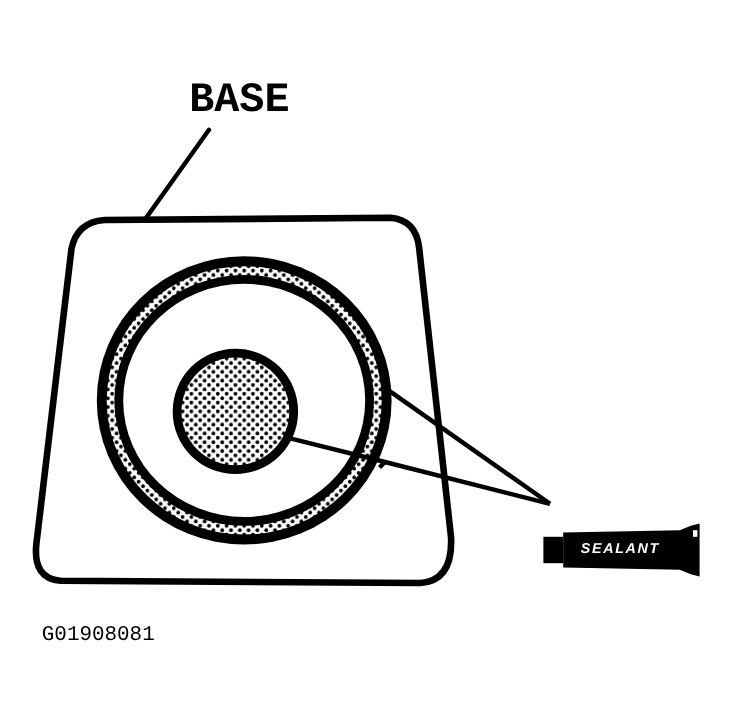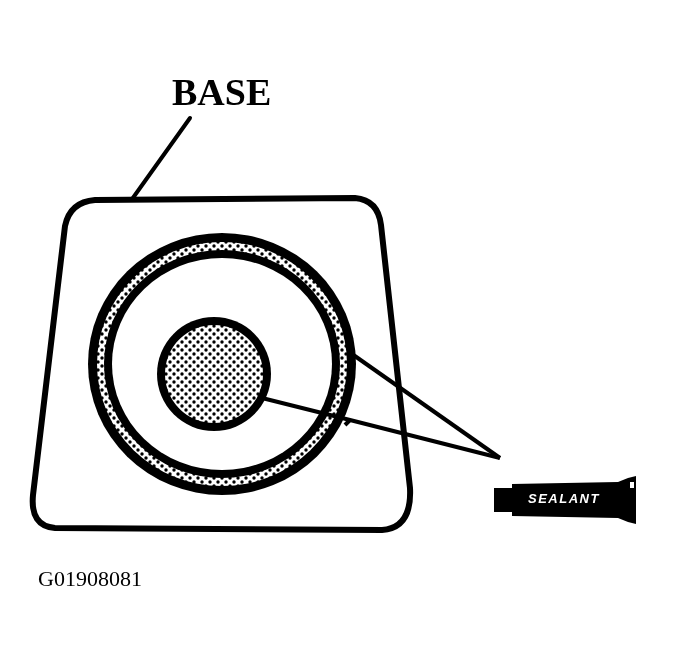--- a/index.html
+++ b/index.html
@@ -1,25 +1,25 @@
 <!DOCTYPE html>
 <html><head>
 <meta charset="utf-8">
 <style>
   html, body { margin: 0; padding: 0; background: #ffffff; }
   body { width: 679px; height: 661px; position: relative; overflow: hidden; }
   .canvas { position: absolute; left: 0; top: 0; width: 679px; height: 661px; }
   .label {
     position: absolute;
-    font-family: Liberation Serif, serif;
+    font-family: Liberation Mono, monospace;
     color: #000;
     white-space: nowrap;
   }
   .base-label { left: 172px; top: 70px; font-size: 38px; font-weight: bold; letter-spacing: 0px; }
-  .fig-id { left: 38px; top: 566px; font-size: 22px; }
+  .fig-id { left: 38px; top: 566px; font-size: 19px; }
   .tube-text {
     position: absolute; left: 528px; top: 491px;
     font-family: "Liberation Sans", sans-serif;
     font-size: 13px; font-weight: bold; color: #fff; letter-spacing: 1.5px; font-style: italic;
   }
 </style>
 </head>
 <body>
 
 <svg class="canvas" viewBox="0 0 679 661" xmlns="http://www.w3.org/2000/svg">

